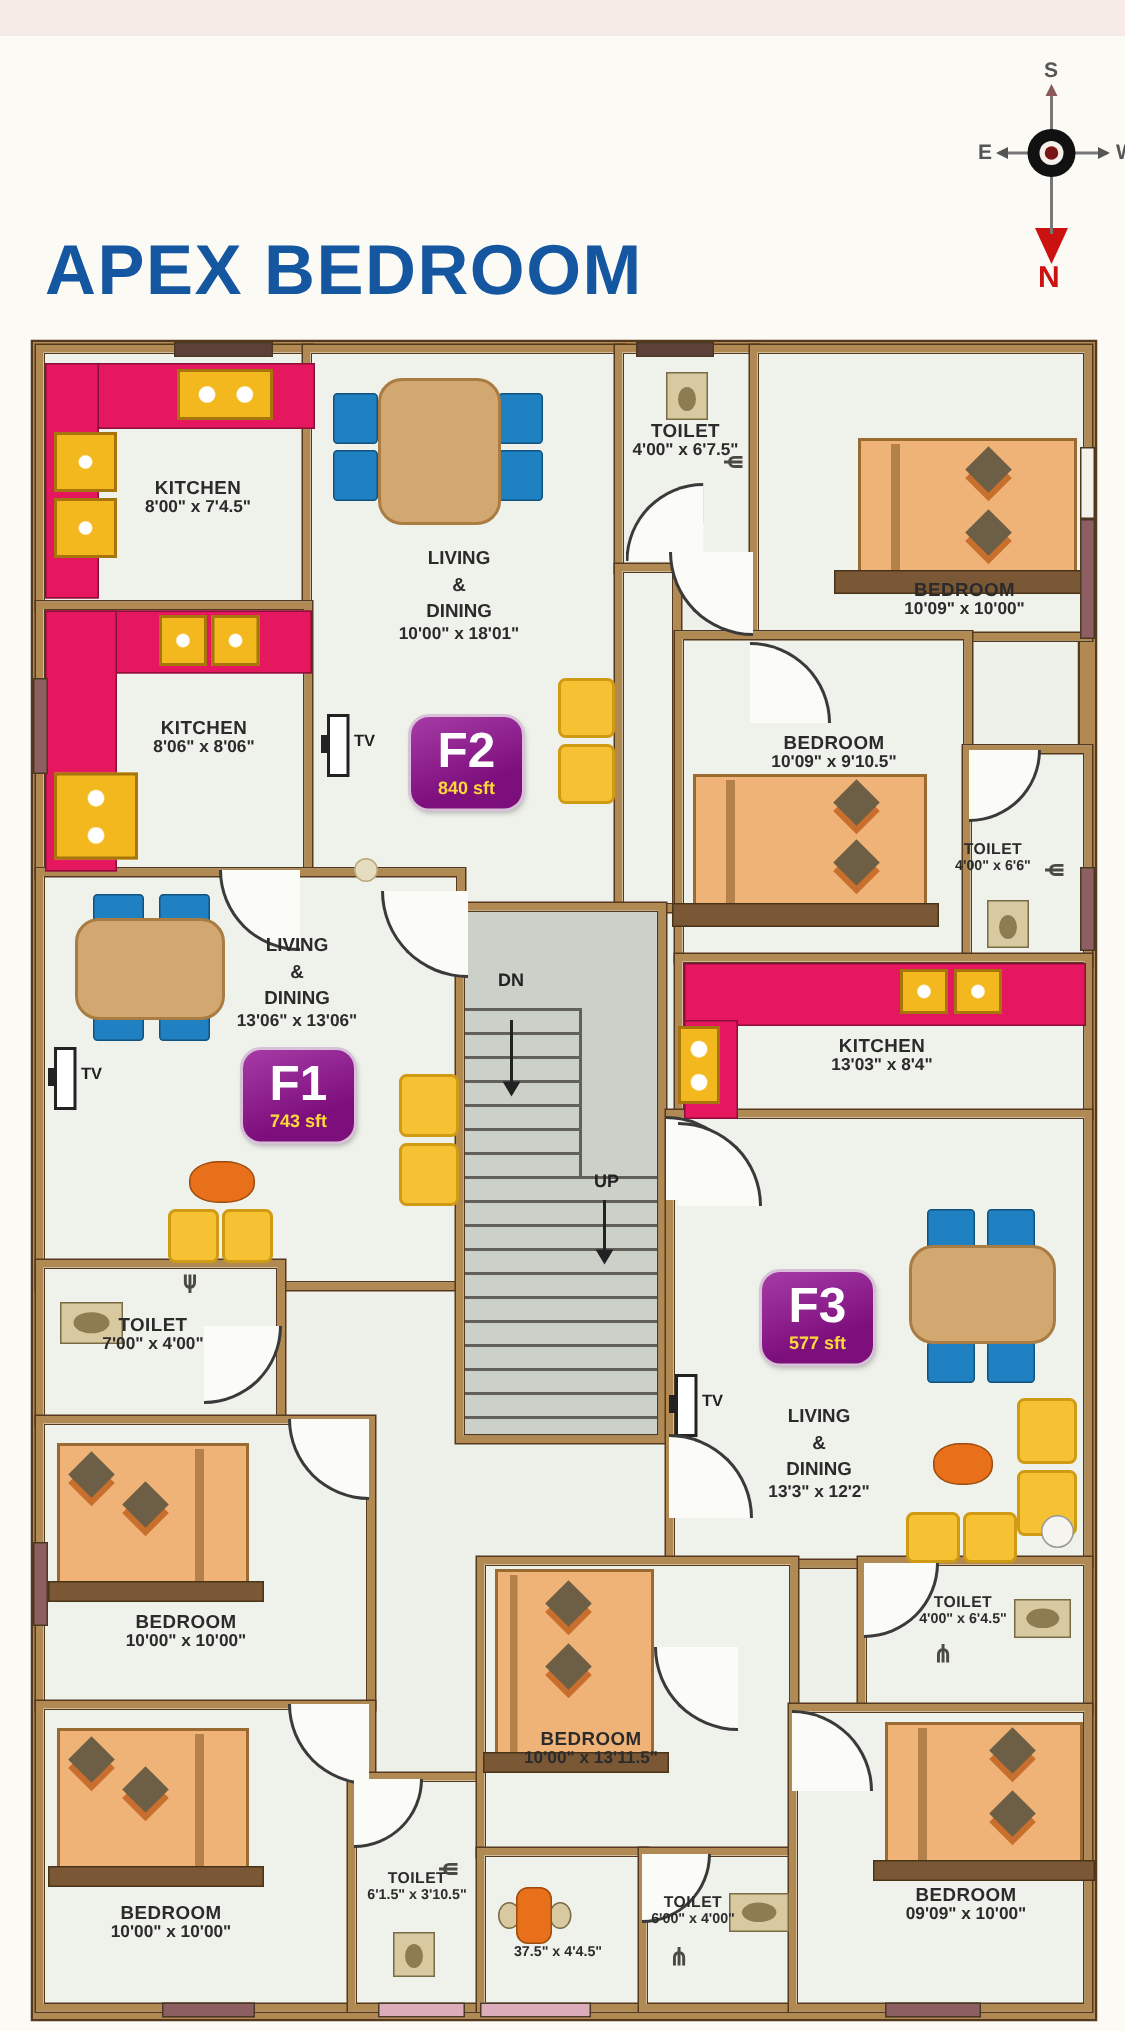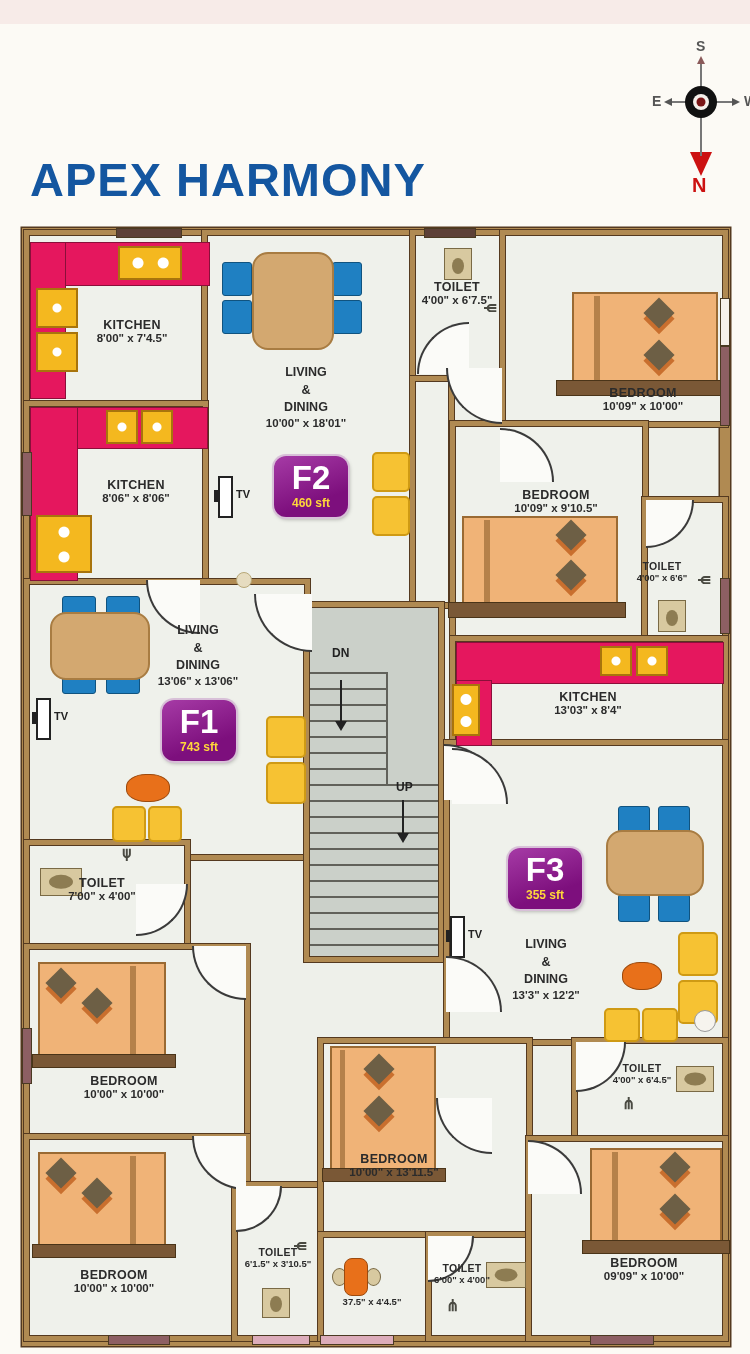--- a/index.html
+++ b/index.html
@@ -77,21 +77,21 @@
   .wing{position:absolute;background:#d8c9a0;border:1px solid #7a6a45;border-radius:50%;z-index:7;}
   
   .compass{position:absolute;left:652px;top:38px;width:98px;height:158px;z-index:40;}
   .c-letter{position:absolute;font-size:14px;font-weight:bold;color:#555;z-index:41;}
   .c-letter.n{color:#cc1111;font-size:20px;}
 </style>
 </head>
 <body>
 
 <div class="topband"></div>
-<div class="title">APEX HARMONY</div>
+<div class="title">APEX BEDROOM</div>
 
 <div class="compass">
   <svg width="98" height="158" viewBox="0 0 98 158">
     <line x1="49" y1="22" x2="49" y2="112" stroke="#777" stroke-width="2"></line>
     <line x1="14" y1="64" x2="86" y2="64" stroke="#777" stroke-width="2"></line>
     <polygon points="49,18 45,26 53,26" fill="#8a5a5a"></polygon>
     <polygon points="12,64 20,60 20,68" fill="#555"></polygon>
     <polygon points="88,64 80,60 80,68" fill="#555"></polygon>
     <circle cx="49" cy="64" r="16" fill="#111"></circle>
     <circle cx="49" cy="64" r="8" fill="#f5f0ea"></circle>
@@ -270,31 +270,31 @@
 <span class="shower" style="left:484px;top:300px;transform:rotate(-90deg)">⋔</span>
 <span class="shower" style="left:698px;top:572px;transform:rotate(-90deg)">⋔</span>
 <span class="shower" style="left:120px;top:846px;transform:rotate(180deg)">⋔</span>
 <span class="shower" style="left:294px;top:1238px;transform:rotate(-90deg)">⋔</span>
 <span class="shower" style="left:446px;top:1298px">⋔</span>
 <span class="shower" style="left:622px;top:1096px">⋔</span>
 <div class="wing" style="left:332px;top:1268px;width:13px;height:16px"></div>
 <div class="wing" style="left:366px;top:1268px;width:13px;height:16px"></div>
 <div class="basin" style="left:344px;top:1258px;width:22px;height:36px"></div>
 
-<div class="badge" style="left:274px;top:456px">
+<div class="badge" style="left:274px;top:478px">
   <span class="fid">F2</span>
-  <span class="far">460 sft</span>
+  <span class="far">840 sft</span>
 </div>
 <div class="badge" style="left:162px;top:700px">
   <span class="fid">F1</span>
   <span class="far">743 sft</span>
 </div>
 <div class="badge" style="left:508px;top:848px">
   <span class="fid">F3</span>
-  <span class="far">355 sft</span>
+  <span class="far">577 sft</span>
 </div>
 
 <div class="rlabel" style="left:132px;top:318px">
   <span class="nm">KITCHEN</span>
   <span class="dm">8'00" x 7'4.5"</span>
 </div>
 <div class="rlabel" style="left:306px;top:364px">
   <span class="ln">LIVING</span>
   <span class="ln">&amp;</span>
   <span class="ln">DINING</span>

